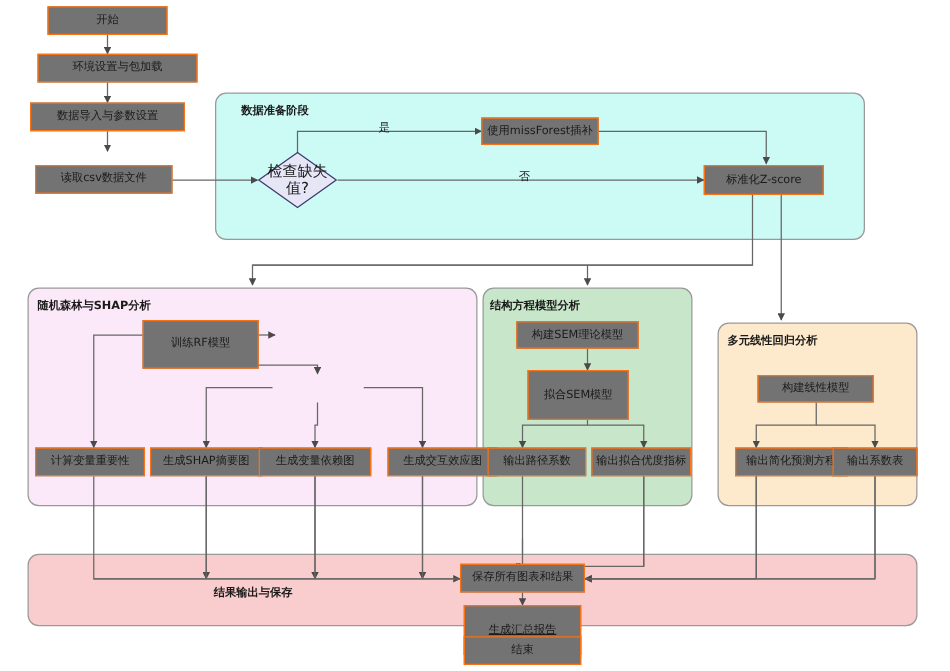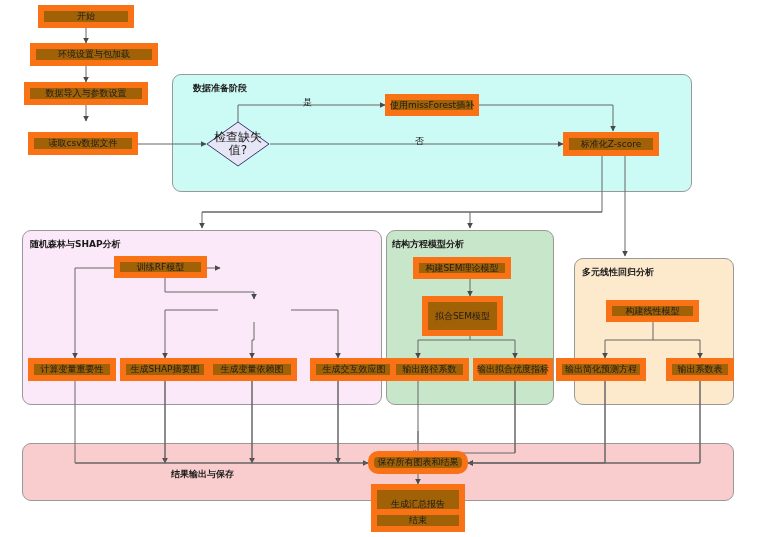--- a/index.html
+++ b/index.html
@@ -35,22 +35,22 @@
     position: absolute;
     font-size: 9px;
     font-weight: bold;
     color: #1a1a1a;
     white-space: nowrap;
     letter-spacing: 0px;
   }
   .node {
     position: absolute;
     box-sizing: border-box;
-    background: #a16207;
-    border: 6px solid #f97316;
+    background: #737373;
+    border: 1px solid #f97316;
     display: flex;
     align-items: center;
     justify-content: center;
     font-size: 9px;
     color: #1a1a1a;
     text-align: center;
     line-height: 1.15;
     white-space: nowrap;
   }
   .node.decision {
@@ -184,44 +184,44 @@
       <polygon points="32,1 63,23 32,45 1,23" fill="#e6e6f7" stroke="#3b3b6d" stroke-width="1"></polygon>
     </svg>
     <span class="dia-text" style="white-space:pre-line;">检查缺失
 值?</span>
   </div>
 
   <div class="node" style="left:385px; top:94px; width:94px; height:22px;">使用missForest插补</div>
 
   <div class="node" style="left:563px; top:132px; width:96px; height:24px;">标准化Z-score</div>
 
-  <div class="node" style="left:114px; top:256px; width:93px; height:22px;">训练RF模型</div>
+  <div class="node" style="left:114px; top:256px; width:93px; height:39px;">训练RF模型</div>
 
 
   <div class="node" style="left:28px; top:358px; width:88px; height:23px;">计算变量重要性</div>
 
   <div class="node" style="left:120px; top:358px; width:90px; height:23px;">生成SHAP摘要图</div>
 
   <div class="node" style="left:207px; top:358px; width:90px; height:23px;">生成变量依赖图</div>
 
   <div class="node" style="left:310px; top:358px; width:88px; height:23px;">生成交互效应图</div>
 
   <div class="node" style="left:413px; top:257px; width:98px; height:22px;">构建SEM理论模型</div>
 
   <div class="node" style="left:422px; top:296px; width:81px; height:40px;">拟合SEM模型</div>
 
   <div class="node" style="left:390px; top:358px; width:79px; height:23px;">输出路径系数</div>
 
   <div class="node" style="left:473px; top:358px; width:80px; height:23px;">输出拟合优度指标</div>
 
   <div class="node" style="left:606px; top:300px; width:93px; height:22px;">构建线性模型</div>
 
-  <div class="node" style="left:556px; top:358px; width:90px; height:23px;">输出简化预测方程</div>
+  <div class="node" style="left:588px; top:358px; width:90px; height:23px;">输出简化预测方程</div>
 
   <div class="node" style="left:666px; top:358px; width:68px; height:23px;">输出系数表</div>
 
-  <div class="node" style="left:368px; top:451px; width:100px; height:23px;border-radius:10px;">保存所有图表和结果</div>
-
-  <div class="node" style="left:371px; top:484px; width:94px; height:40px;">生成汇总报告</div>
+  <div class="node" style="left:368px; top:451px; width:100px; height:23px;">保存所有图表和结果</div>
+
+  <div class="node" style="left:371px; top:484px; width:94px; height:40px;text-decoration:underline;">生成汇总报告</div>
 
   <div class="node" style="left:371px; top:509px; width:94px; height:23px;">结束</div>
 
 </div>
 
 </body></html>

